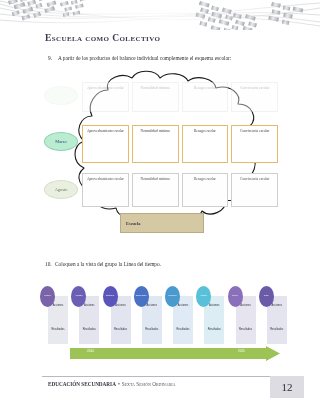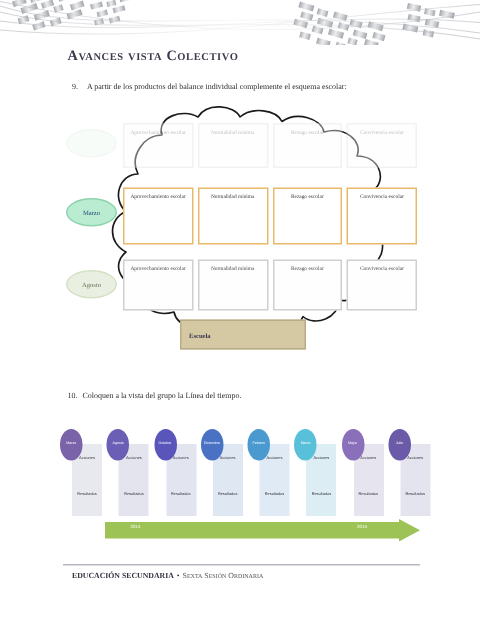--- a/index.html
+++ b/index.html
@@ -380,21 +380,21 @@
     <g fill="none" stroke="url(#gfade2)" stroke-width="0.7">
       <path d="M0,4 C70,26 180,2 320,22"></path>
       <path d="M0,8 C80,28 190,5 320,26"></path>
       <path d="M0,1 C90,20 200,28 320,8"></path>
       <path d="M0,14 C100,27 210,6 320,15"></path>
       <path d="M0,20 C110,30 220,10 320,3"></path>
     </g>
   </svg>
 </div>
 
-<div class="page-title">Avances vista Colectivo</div>
+<div class="page-title">Escuela como Colectivo</div>
 
 <div class="instruction instruction-9">
   <span class="num">9.</span><span>A partir de los productos del balance individual complemente el esquema escolar:</span>
 </div>
 
 <div class="cloud-wrap">
 
   <svg class="cloud-svg" viewBox="0 0 252 182" xmlns="http://www.w3.org/2000/svg">
     <path d="M70,20 C66,8 84,2 94,8 C100,-2 118,0 122,8 C130,1 146,3 150,11
              C160,4 176,9 178,18 C192,14 204,24 200,34 C214,34 220,48 212,56
@@ -590,13 +590,14 @@
   </div>
   <div class="tl-year tl-year-start">2014</div>
   <div class="tl-year tl-year-end">2015</div>
 </div>
 
 <div class="footer">
   <div class="footer-rule"></div>
   <div class="footer-text">
     <span class="strong">EDUCACIÓN SECUNDARIA</span><span class="sep">•</span><span class="light">Sexta Sesión Ordinaria</span>
   </div>
+  <div class="page-number">12</div>
 </div>
 
 </body></html>

